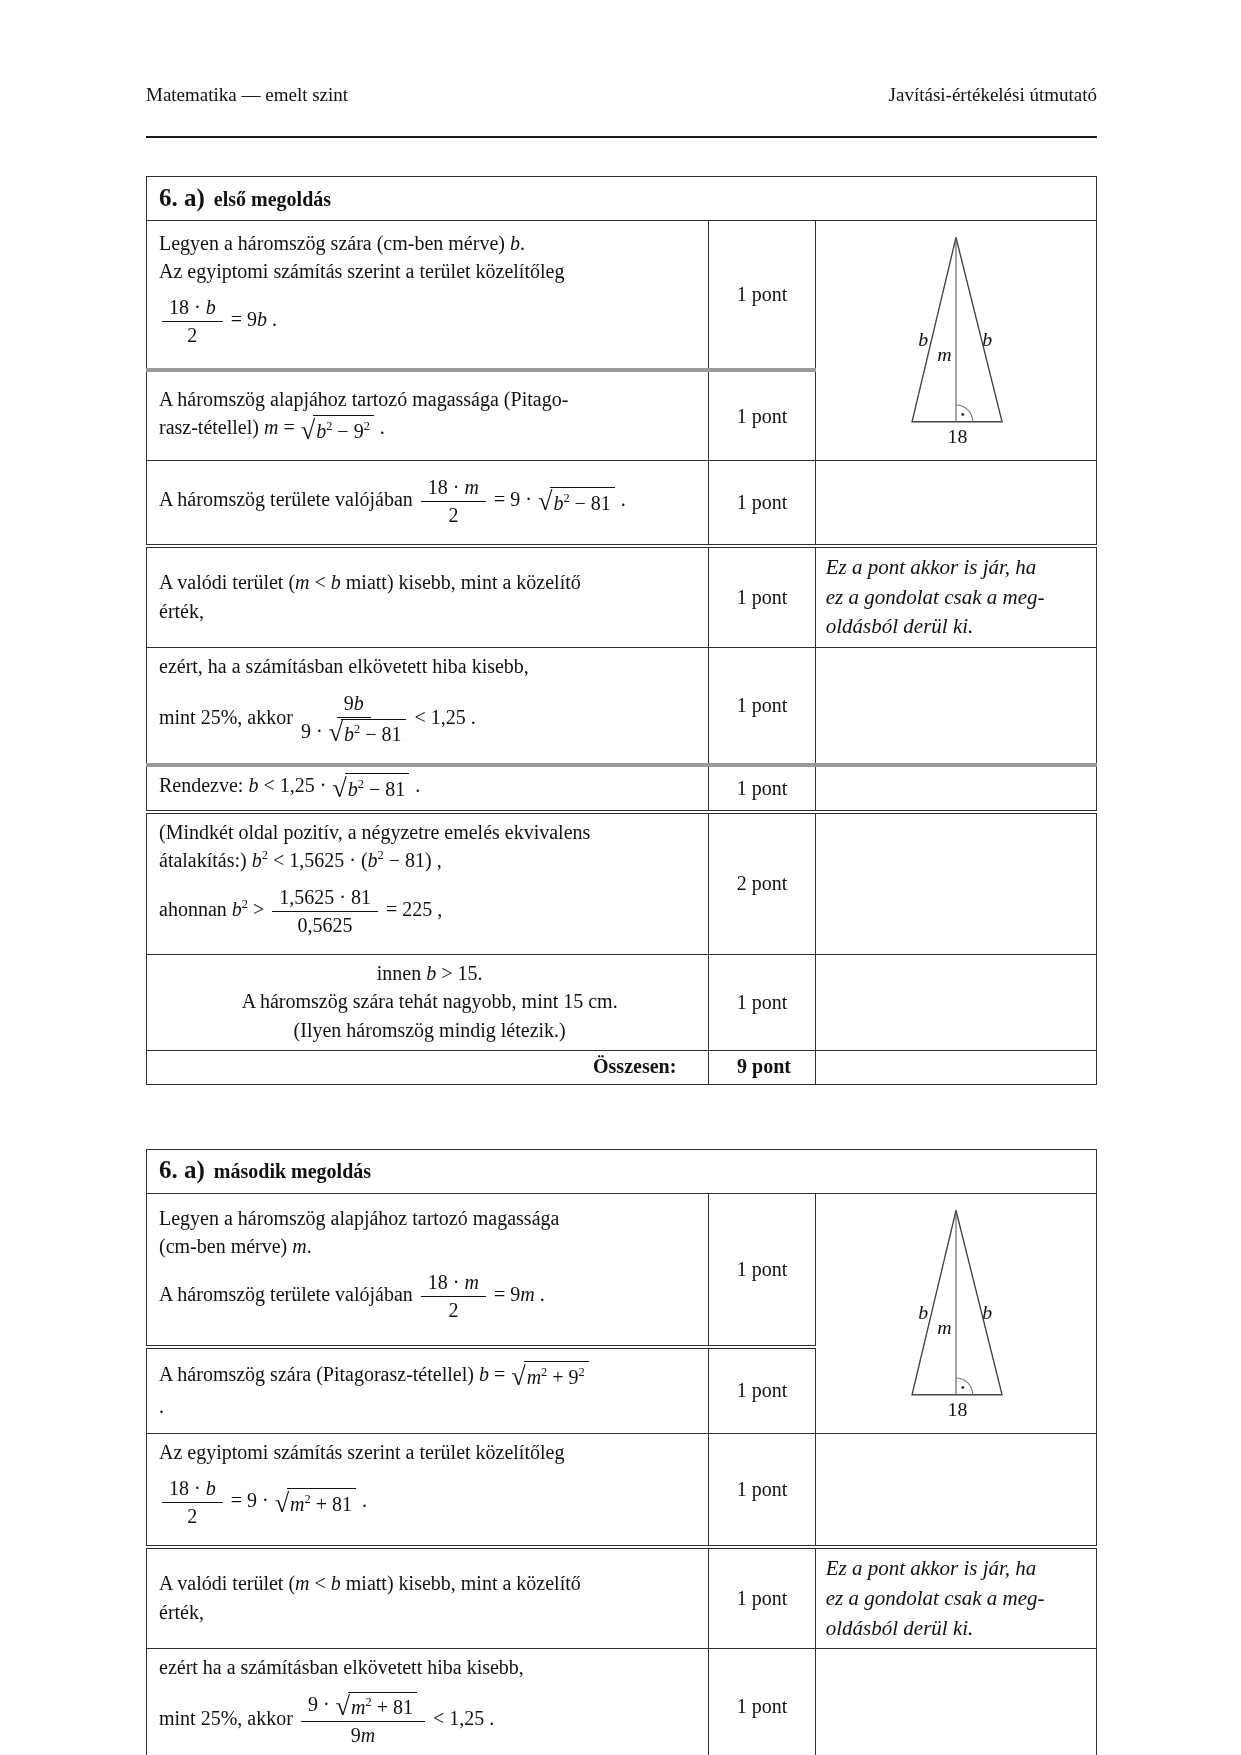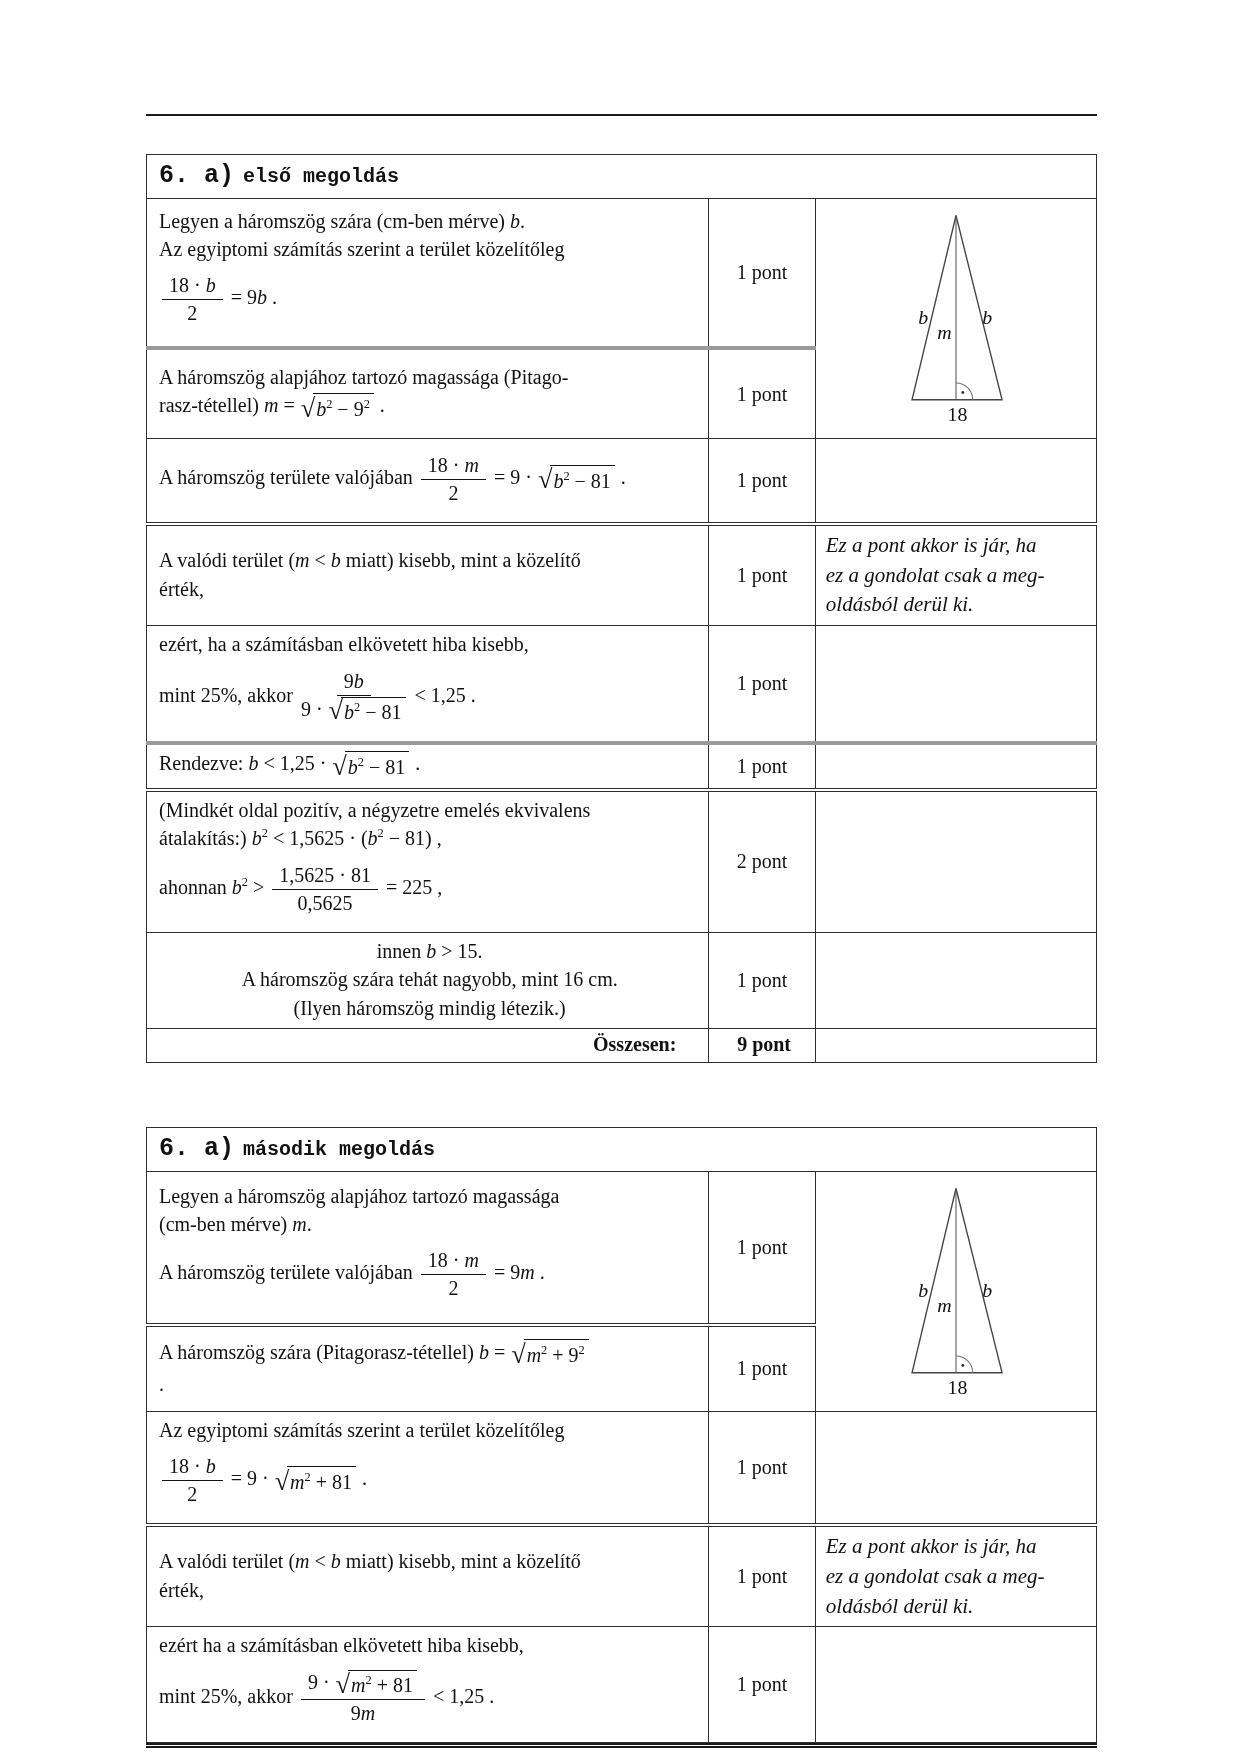--- a/index.html
+++ b/index.html
@@ -14,21 +14,21 @@
     padding:84px 144px 0 146px;
     display:flex;flex-direction:column;
   }
   .doc-header{display:flex;justify-content:space-between;font-size:19px;}
   .hrule{border-top:2px solid #1a1a1a;margin-top:30px;}
   .grading{border-collapse:collapse;width:100%;margin-top:38px;table-layout:fixed;}
   .grading col.c1{width:560px;}
   .grading col.c2{width:106px;}
   .grading col.c3{width:280px;}
   .grading td{border:1.5px solid #2f2f2f;vertical-align:middle;padding:3px 8px 5px 12px;box-sizing:border-box;}
-  .title-cell{padding:5px 8px 6px 14px;font-family:Liberation Mono, monospace;}
+  .title-cell{padding:5px 8px 6px 14px;}
   .tnum{font-weight:bold;font-size:25px;}
   .trest{font-weight:bold;font-size:20px;margin-left:9px;}
   td.pts{text-align:center;padding:10px 4px;}
   td.fig{text-align:center;padding:6px 2px;}
   td.note{font-style:italic;font-size:21px;padding:4px 6px 4px 10px;vertical-align:middle;}
   td.total-label{text-align:right;font-weight:bold;padding-right:32px;}
   td.total-pts{text-align:center;font-weight:bold;}
   tr.sep-thick > td{border-top:4px solid #9a9a9a;}
   tr.sep-double > td{border-top:4px double #2f2f2f;}
   tr.rhT  > td{height:44px;}
@@ -62,20 +62,24 @@
   .doc-footer{display:flex;justify-content:space-between;font-size:19px;margin-top:36px;padding-bottom:66px;}
   .doc-footer .fc{flex:1;}
   .doc-footer .fc.mid{text-align:center;}
   .doc-footer .fc.right{text-align:right;}
 </style>
 </head>
 <body>
 
 <div class="page">
 
+  <div class="doc-header">
+    <span>Matematika — emelt szint</span>
+    <span>Javítási-értékelési útmutató</span>
+  </div>
   <div class="hrule"></div>
 
   <table class="grading">
     <colgroup>
         <col class="c1">
         <col class="c2">
         <col class="c3">
       </colgroup>
     <tbody>
     <tr class="rhT">
@@ -173,21 +177,21 @@
                 <span class="fnum">1,5625 · 81</span>
                 <span class="fden">0,5625</span>
               </span> = 225 ,</div>
           </td>
       <td class="pts">2 pont</td>
       <td class="note"></td>
     </tr>
     <tr class="rh88">
       <td class="txt">
             <div class="fline">innen <span class="v">b</span> &gt; 15.</div>
-            <div class="fline">A háromszög szára tehát nagyobb, mint 16 cm.</div>
+            <div class="fline">A háromszög szára tehát nagyobb, mint 15 cm.</div>
             <div class="fline">(Ilyen háromszög mindig létezik.)</div>
           </td>
       <td class="pts">1 pont</td>
       <td class="note"></td>
     </tr>
     <tr class="rh34">
       <td class="total-label">Összesen:</td>
       <td class="total-pts">9 pont</td>
       <td class="note"></td>
     </tr>

